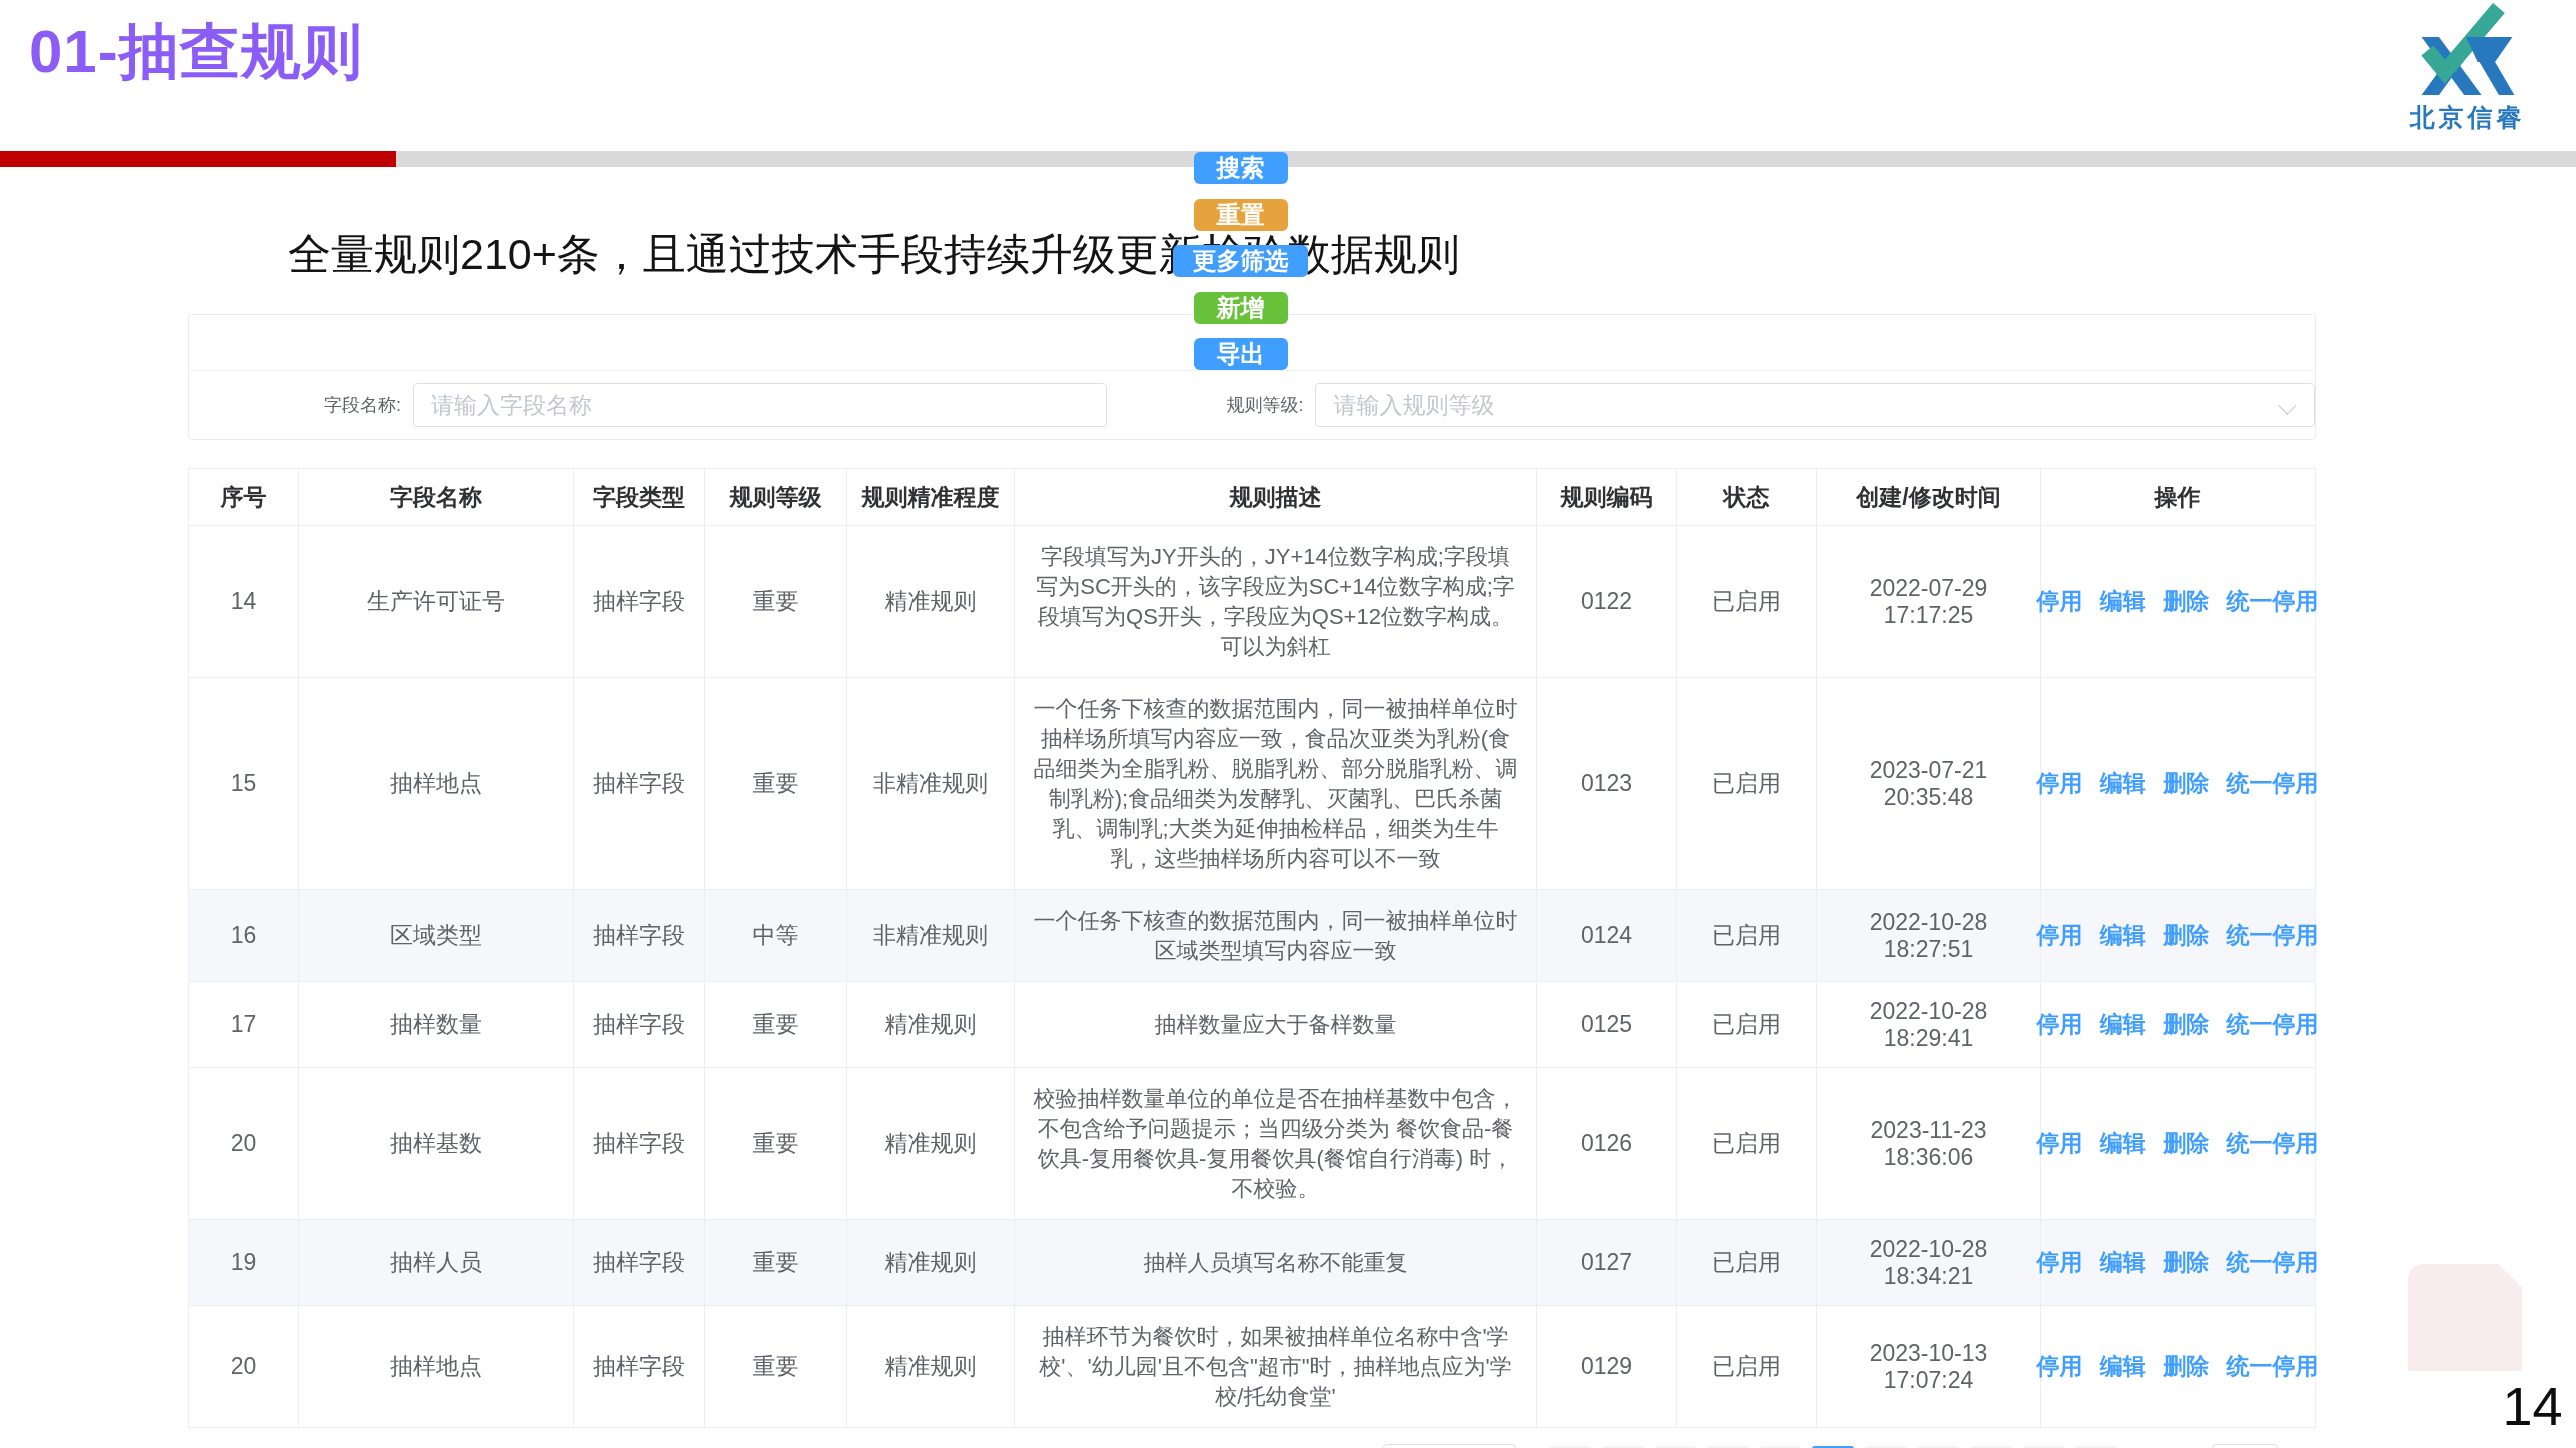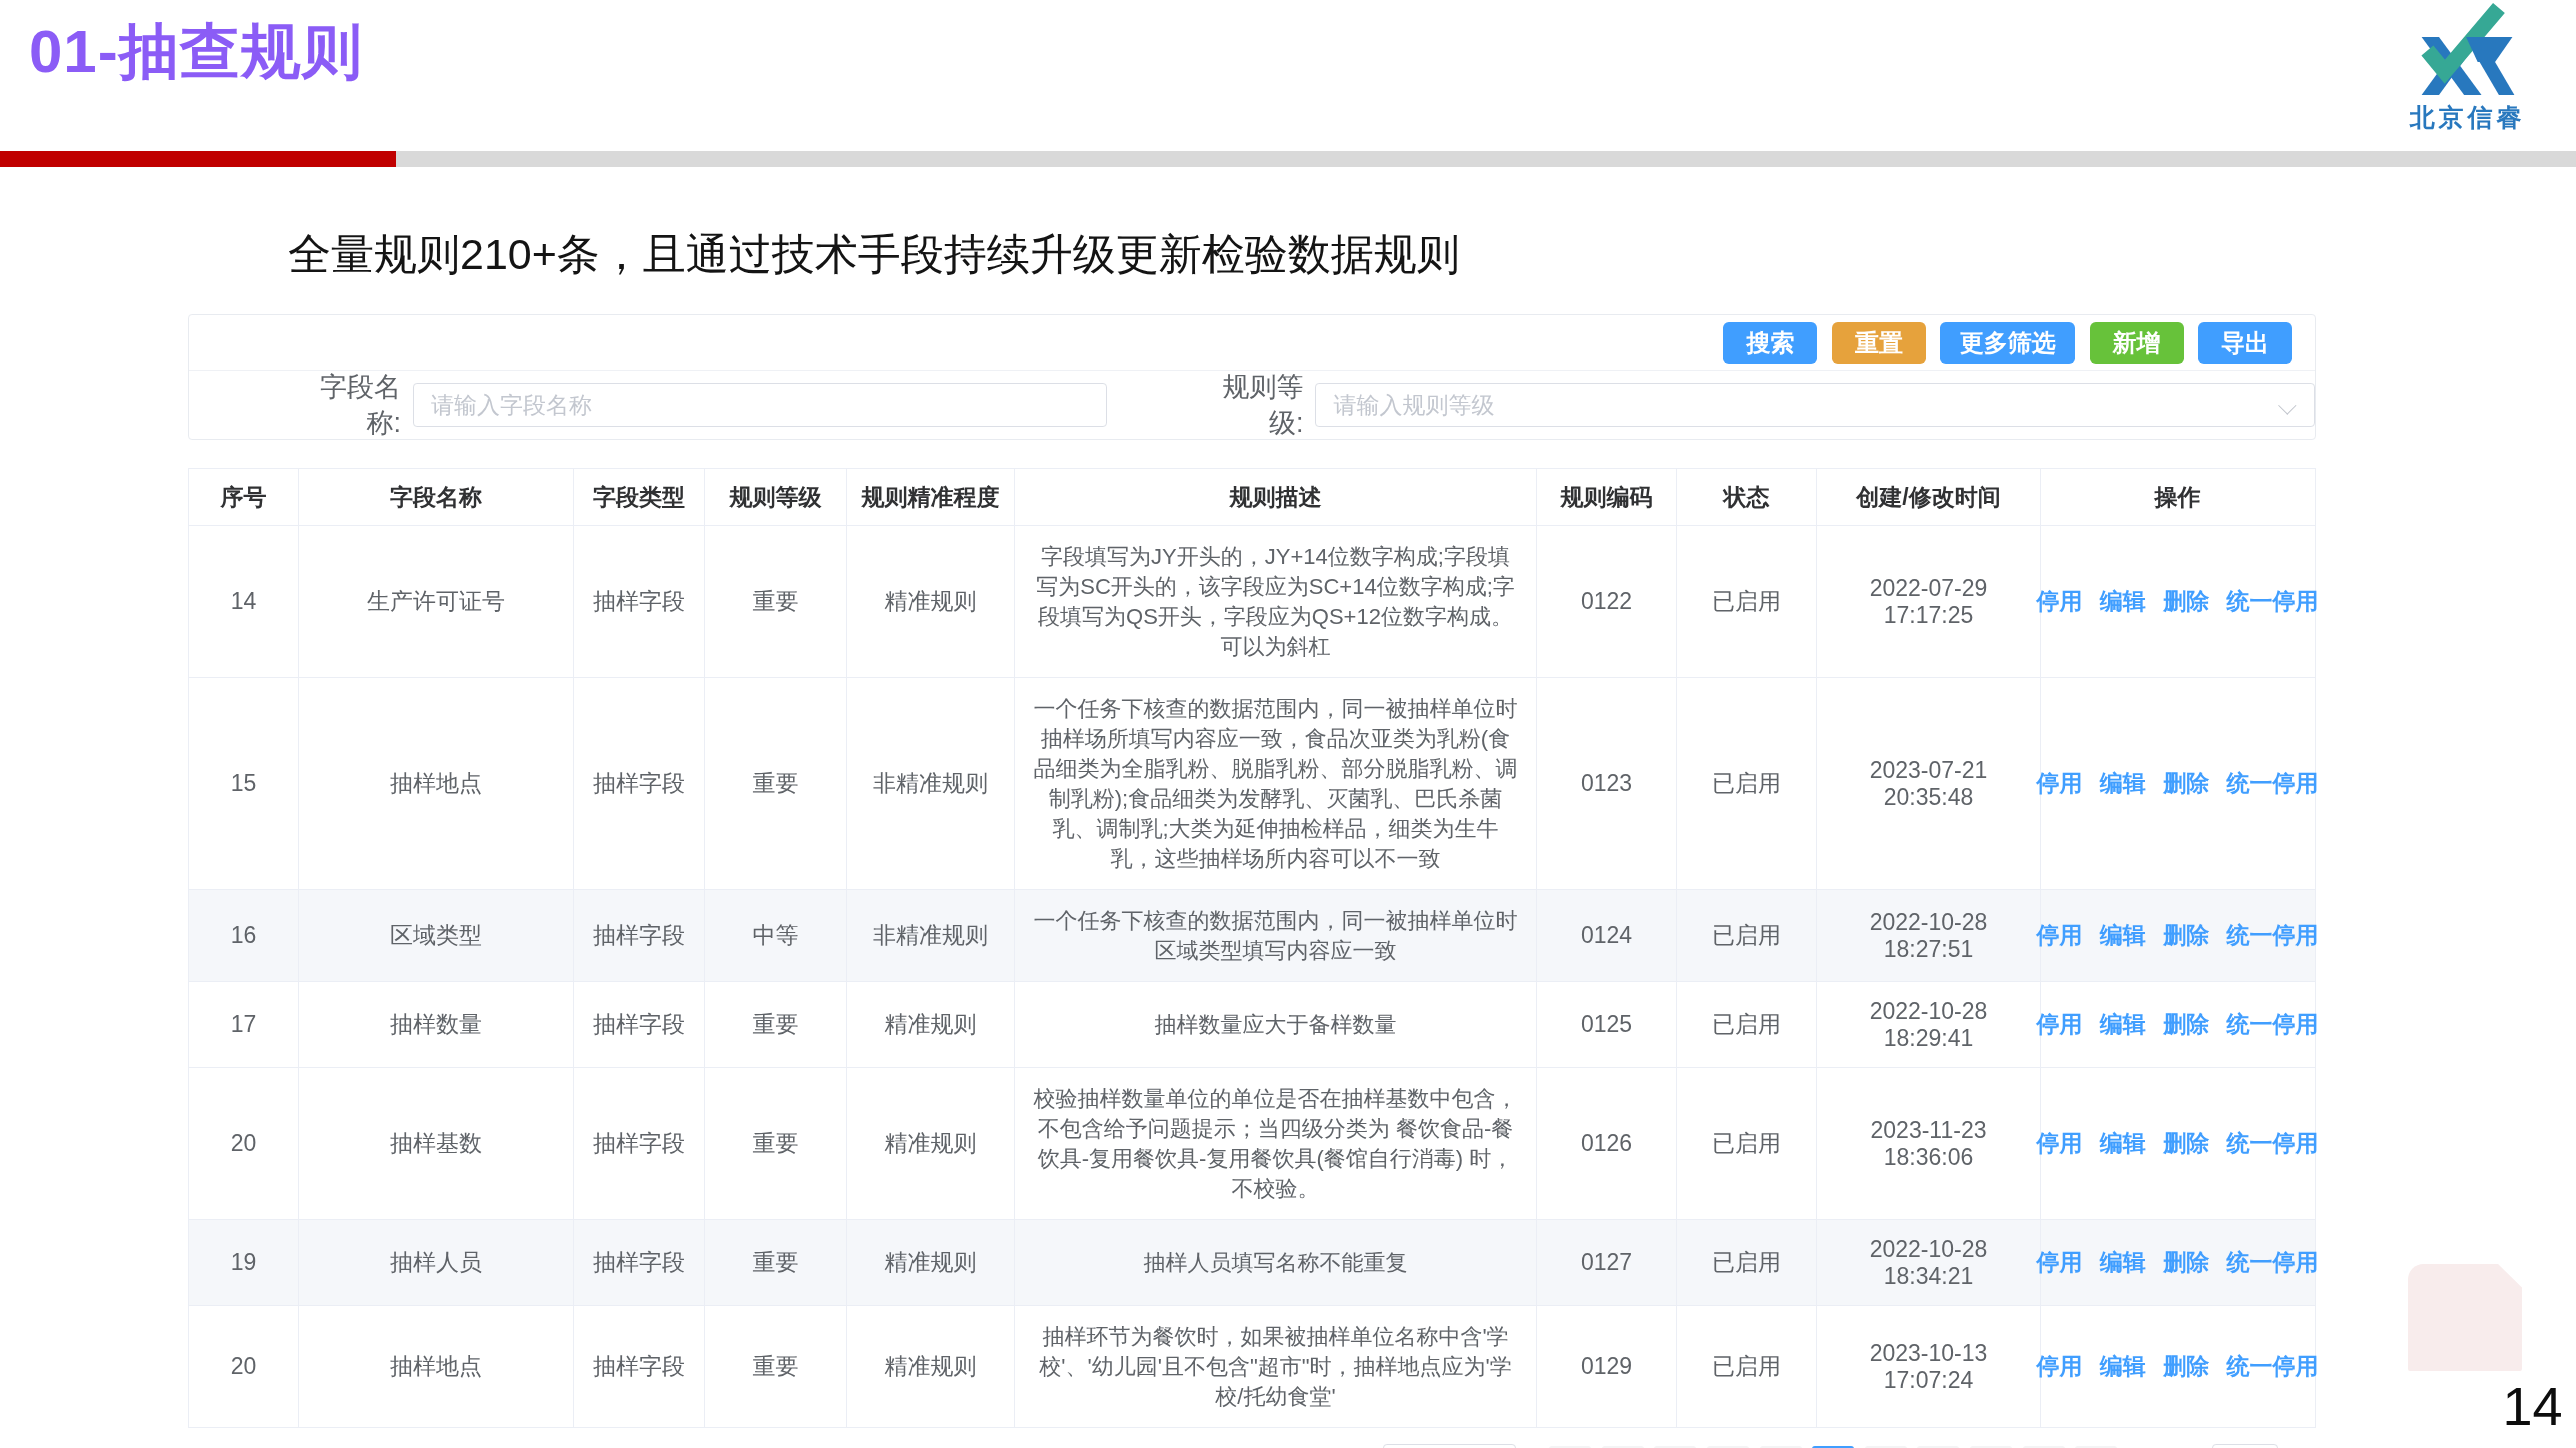--- a/index.html
+++ b/index.html
@@ -17,25 +17,25 @@
   .logo-text { color:#2878BE; font-weight:bold; font-size:25px; letter-spacing:3.9px; margin-top:-1.9px; }
   .subtitle { position:absolute; left:288px; top:226px; font-size:43px; color:#141414; }
   .slide-num { position:absolute; right:13.5px; top:1375px; font-size:54px; color:#0d0d0d; }
   .pink-shape { position:absolute; left:2408px; top:1264px; width:114px; height:107px; background:#F8ECEC;
     border-radius:15.5px 1.9px 1.9px 1.9px; clip-path:polygon(0 0,79% 0,100% 22%,100% 100%,0 100%); }
 
   
   .panel { position:absolute; left:188px; top:314px; width:2128px; height:126px;
     border:1px solid #E8EBF0; border-radius:3.9px; background:#fff; }
   .toolbar { height:56px; display:flex; justify-content:flex-end; align-items:center; gap:14.5px;
-    padding-right:23px; border-bottom:1px solid #EFF1F5; }
+    padding-right:23px; border-bottom:1px solid #EFF1F5;flex-direction:column; }
   .btn { height:42px; min-width:94px; border:none; border-radius:5.8px; color:#fff;
     font-size:24px; font-weight:bold; padding:0 19.3px; font-family:inherit; cursor:pointer; }
   .filters { display:flex; align-items:center; height:68px; padding-left:101px; }
-  .flabel { font-size:27px; color:#5f6368; width:111px; text-align:right; flex:none; }
+  .flabel { font-size:18px; color:#5f6368; width:111px; text-align:right; flex:none; }
   .finput { height:44px; width:836px; border:1px solid #DCDFE6; border-radius:3.9px; font-size:23px;
     padding:0 17.4px; color:#c2410c; margin-left:11.6px; font-family:inherit; outline:none; }
   .finput::placeholder { color:#C3C7CF; }
   .fselect { position:relative; width:1000px; margin-left:11.6px; flex:none; }
   .fselect .finput { width:100%; margin-left:0; padding-right:50px; }
   .lbl2 { margin-left:85px; }
   .chev { position:absolute; right:21px; top:15.5px; width:12.6px; height:12.6px;
     border-right:1.9px solid #C0C4CC; border-bottom:1.9px solid #C0C4CC; transform:rotate(45deg); }
 
   

